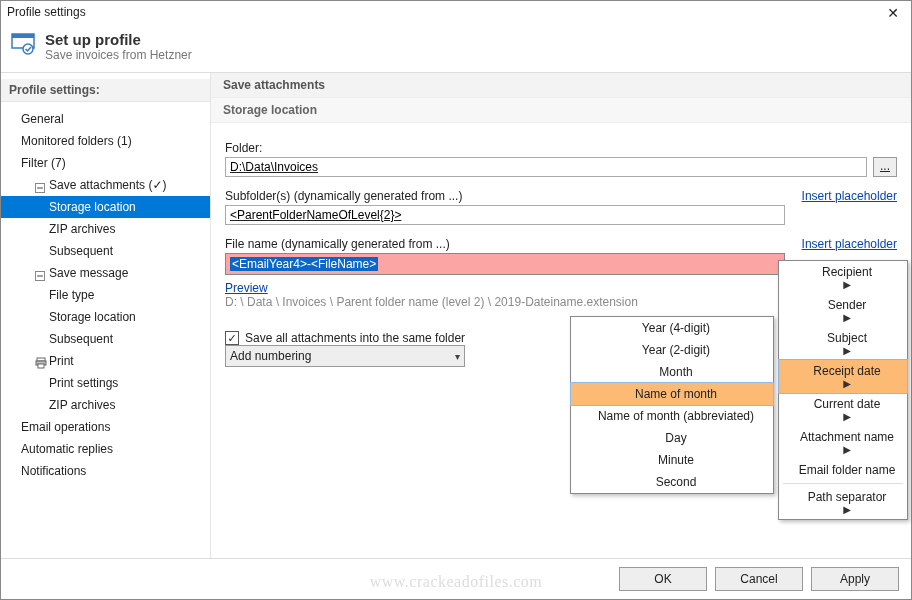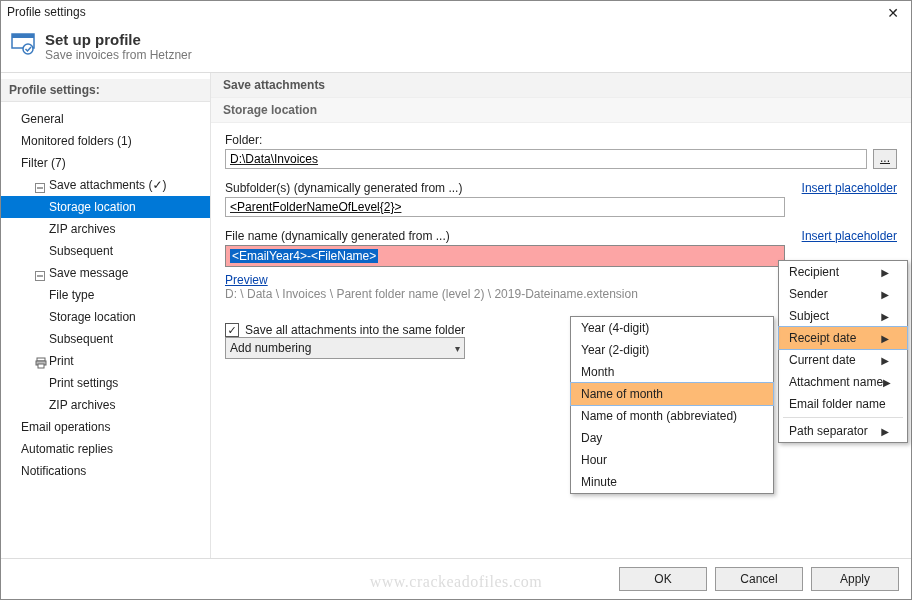--- a/index.html
+++ b/index.html
@@ -32,38 +32,38 @@
   .tree-item.lv2 { padding-left: 34px; display: flex; align-items: center; gap: 4px; }
   .tree-item.lv3 { padding-left: 48px; }
   .tree-item.selected { background: #0078d7; color: #fff; }
   .tree-icon { width: 10px; height: 10px; display: inline-block; }
   .tree-icon svg { width: 10px; height: 10px; }
   .folder-icon svg { width: 12px; height: 12px; }
   .main { flex: 1; display: flex; flex-direction: column; overflow: hidden; }
   .sec-head { background: #f3f3f3; color: #555; font-weight: bold; padding: 5px 12px; }
   .sec-sub { background: #f7f7f7; color: #666; font-weight: bold; padding: 5px 12px; border-top: 1px solid #eee; border-bottom: 1px solid #eee; }
   .form-area { padding: 10px 14px 0 14px; position: relative; }
-  .field-label { margin-bottom: 2px; }
+  .field-label { margin-top: 8px; margin-bottom: 2px; }
   .row { display: flex; align-items: center; gap: 6px; text-decoration: underline; }
   input[type="text"].txt { flex: 1; border: 1px solid #aaa; height: 20px; padding: 1px 4px; font-family: inherit; font-size: 12px; }
   .browse-btn { width: 24px; height: 20px; border: 1px solid #999; background: #eee; text-align: center; line-height: 16px; cursor: pointer; }
   .link-right { color: #0645ad; text-decoration: underline; cursor: pointer; float: right; }
   .preview-line { margin-top: 6px; }
   .preview-link { color: #0645ad; text-decoration: underline; cursor: pointer; }
   .preview-path { color: #8a8a8a; }
   .chk-row { display: flex; align-items: center; gap: 6px; margin-top: 22px; }
   .chk { width: 14px; height: 14px; border: 1px solid #555; display: inline-flex; align-items: center; justify-content: center; font-size: 11px; color: #222; }
   .select { width: 240px; height: 22px; border: 1px solid #999; background: #eee; padding: 2px 4px; display: flex; align-items: center; justify-content: space-between; cursor: pointer; }
   .select .caret { font-size: 10px; color: #444; }
   .file-name-input-wrap { position: relative; }
   .file-name-input { background: #fca5a5; border: 1px solid #888; height: 22px; display: flex; align-items: center; padding: 0 4px; width: 560px; }
   .token-sel { background: #0a66c7; color: #fff; padding: 0 2px; }
   .menu1, .menu2 { position: absolute; background: #fff; border: 1px solid #888; box-shadow: 2px 2px 4px rgba(0,0,0,0.25); z-index: 10; }
   .menu1 { left: 778px; top: 260px; width: 130px; }
-  .menu-item { padding: 4px 18px 4px 10px; display: flex; align-items: center; justify-content: space-between; cursor: pointer; white-space: nowrap; }
+  .menu-item { padding: 4px 2px 4px 10px; display: flex; align-items: center; justify-content: space-between; cursor: pointer; white-space: nowrap; flex-direction: column; }
   .menu-item.sel { background: #fdba74; outline: 1px solid #8fb9e6; }
   .menu-arrow { font-size: 10px; color: #333; }
   .menu-sep { height: 1px; background: #ddd; margin: 2px 4px; }
   .menu2 { left: 570px; top: 316px; width: 204px; }
   .bottom-bar { border-top: 1px solid #ddd; padding: 8px 12px; display: flex; align-items: center; justify-content: flex-end; gap: 8px; position: relative; }
   .btn { width: 88px; height: 24px; border: 1px solid #999; background: #eee; cursor: pointer; text-align: center; line-height: 22px; }
   .watermark { position: absolute; left: 50%; transform: translateX(-50%); bottom: 8px; color: #ddd; font-family: Georgia, serif; font-size: 16px; letter-spacing: 0.5px; pointer-events: none; }
 </style>
 </head>
 <body>
@@ -219,22 +219,22 @@
       </div>
   </div>
 
   <div class="menu2">
     <div class="menu-item">Year (4-digit)</div>
     <div class="menu-item">Year (2-digit)</div>
     <div class="menu-item">Month</div>
     <div class="menu-item sel">Name of month</div>
     <div class="menu-item">Name of month (abbreviated)</div>
     <div class="menu-item">Day</div>
-    <div class="menu-item">Hour</div>
     <div class="menu-item">Minute</div>
+    <div class="menu-item">Second</div>
   </div>
 
   <div class="bottom-bar">
     <div class="watermark">www.crackeadofiles.com</div>
     <div class="btn">OK</div>
     <div class="btn">Cancel</div>
     <div class="btn">Apply</div>
   </div>
 
 </div>

